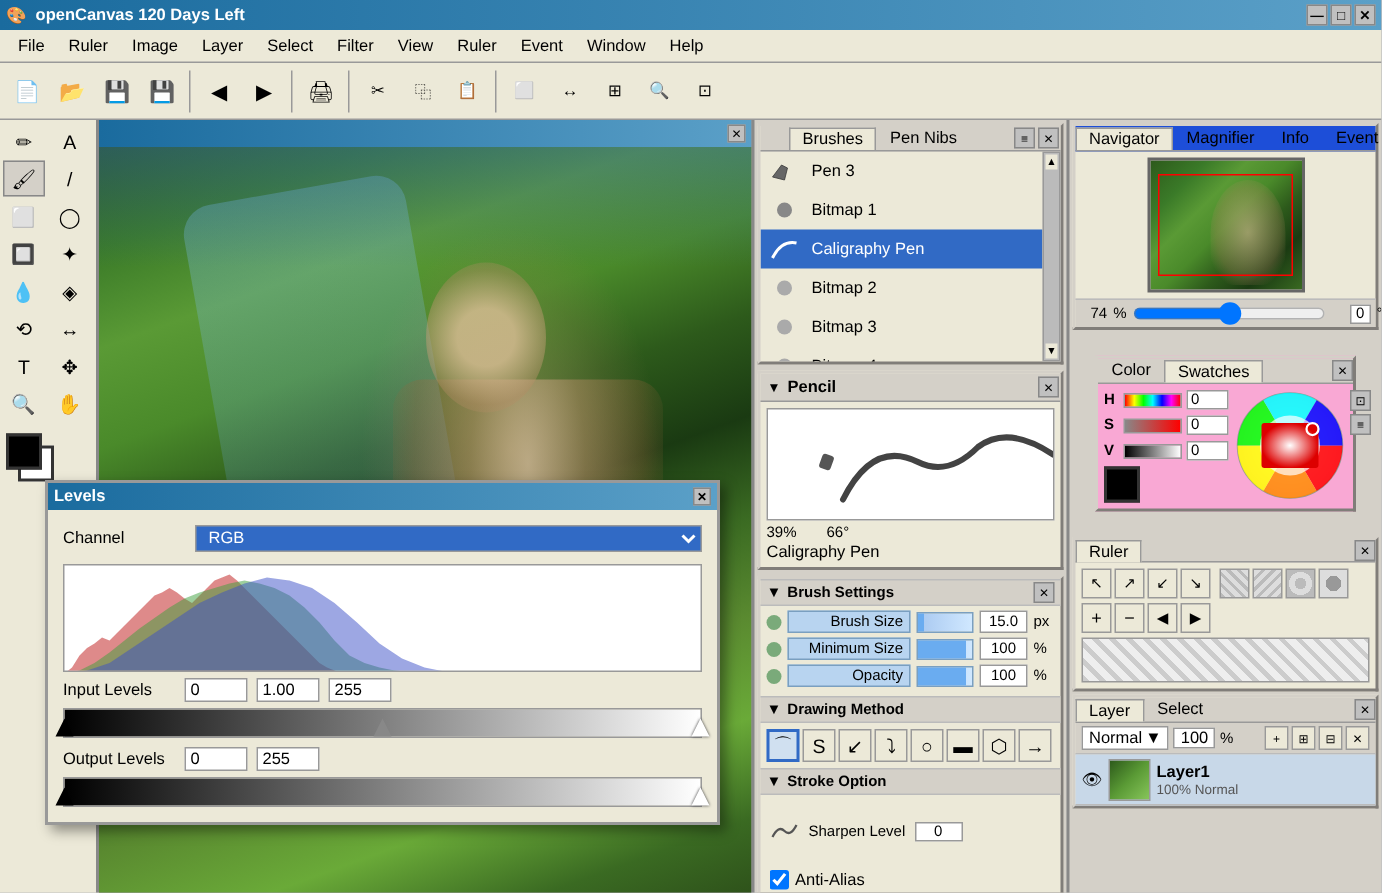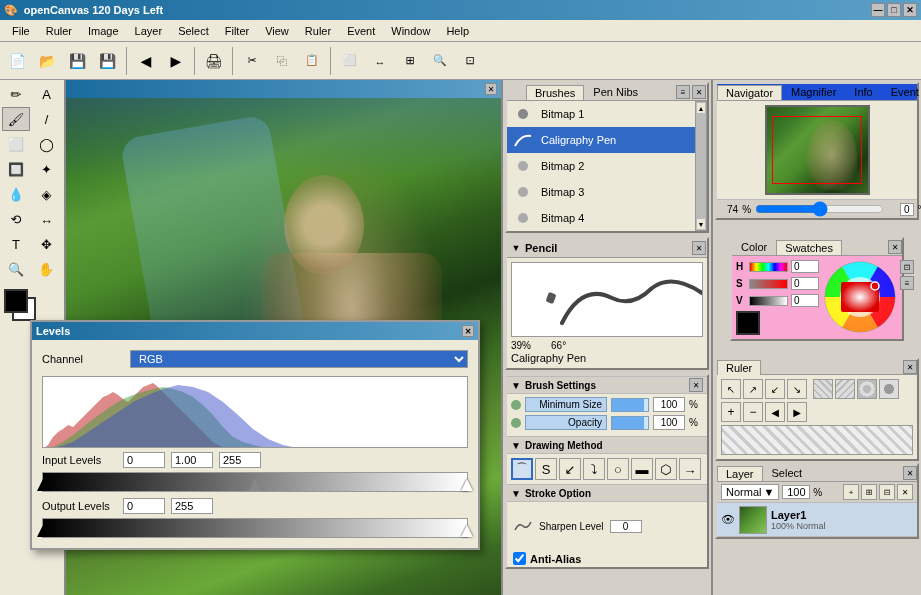--- a/index.html
+++ b/index.html
@@ -156,20 +156,28 @@
         <div style="margin-left:auto;display:flex;gap:2px;padding:1px;">
           <div style="width:14px;height:14px;background:#c0c0c0;border:1px solid #888;display:flex;align-items:center;justify-content:center;font-size:8px;cursor:pointer;">≡</div>
           <div style="width:14px;height:14px;background:#c0c0c0;border:1px solid #888;display:flex;align-items:center;justify-content:center;font-size:8px;cursor:pointer;">✕</div>
         </div>
       </div>
       <div style="position:relative;">
         <div style="overflow-y:hidden;max-height:140px;padding-right:12px;">
           <div class="brush-item">
             <div class="brush-icon">
                 <svg width="20" height="16">
+                  <path d="M2,12 L8,4 L12,6 L10,14z" fill="#666" stroke="#333" stroke-width="0.5"></path>
+                </svg>
+              </div>
+            <span class="brush-name">Pen 3</span>
+          </div>
+          <div class="brush-item">
+            <div class="brush-icon">
+                <svg width="20" height="16">
                   <circle cx="10" cy="8" r="5" fill="#888"></circle>
                 </svg>
               </div>
             <span class="brush-name">Bitmap 1</span>
           </div>
           <div class="brush-item selected">
             <div class="brush-icon">
                 <svg width="20" height="16">
                   <path d="M2,14 Q8,2 18,4" stroke="white" stroke-width="2" fill="none"></path>
                 </svg>
@@ -238,20 +246,29 @@
     <div style="background:#ece9d8;border:2px outset #d4d0c8;margin:2px;flex-shrink:0;">
       <div class="section-header">
         <span class="section-chevron">▼</span>
         <span class="section-title">Brush Settings</span>
         <div style="margin-left:auto;display:flex;gap:2px;">
           <div style="width:14px;height:14px;background:#c0c0c0;border:1px solid #888;display:flex;align-items:center;justify-content:center;font-size:8px;cursor:pointer;">✕</div>
         </div>
       </div>
       <div style="padding:3px 4px;">
 
+        <div class="setting-row">
+          <div class="setting-dot" style="background:#7aaa7a;"></div>
+          <div style="width:82px;font-size:10px;text-align:right;background:#b8d4f0;border:1px solid #7a9fc0;padding:1px 4px;cursor:default;">Brush Size</div>
+          <div style="flex:1;height:14px;background:linear-gradient(to right,#a8c8f0,#d0e8ff);border:1px solid #7a9fc0;position:relative;">
+            <div style="width:12%;height:100%;background:#6aacf0;"></div>
+          </div>
+          <div style="width:32px;font-size:10px;text-align:center;border:1px solid #999;background:white;padding:1px;">15.0</div>
+          <span style="width:14px;font-size:10px;">px</span>
+        </div>
 
         <div class="setting-row">
           <div class="setting-dot" style="background:#7aaa7a;"></div>
           <div style="width:82px;font-size:10px;text-align:right;background:#b8d4f0;border:1px solid #7a9fc0;padding:1px 4px;cursor:default;">Minimum Size</div>
           <div style="flex:1;height:14px;background:linear-gradient(to right,#a8c8f0,#d0e8ff);border:1px solid #7a9fc0;position:relative;">
             <div style="width:90%;height:100%;background:#6aacf0;"></div>
           </div>
           <div style="width:32px;font-size:10px;text-align:center;border:1px solid #999;background:white;padding:1px;">100</div>
           <span style="width:14px;font-size:10px;">%</span>
         </div>
@@ -288,21 +305,21 @@
       </div>
       <div style="display:flex;align-items:center;padding:16px 6px;gap:6px;">
         <svg width="20" height="16">
             <path d="M2,12 Q6,4 10,8 Q14,12 18,4" stroke="#555" stroke-width="1.5" fill="none"></path>
           </svg>
         <span style="font-size:10px;">Sharpen Level</span>
         <input type="text" style="width: 32px; font-size: 10px; border: 1px solid rgb(153, 153, 153); background: white; text-align: center;" value="0">
       </div>
       <div style="display:flex;align-items:center;padding:2px 6px;gap:4px;">
         <input type="checkbox" checked="" style="">
-        <span style="font-size:11px;font-weight:bold;">Anti-Alias</span>
+        <span style="font-size:11px;">Anti-Alias</span>
       </div>
     </div>
 
   </div>
 
   <div class="right-side">
 
     <div style="background:#ece9d8;border:2px outset #d4d0c8;margin:2px;">
       <div style="display:flex;align-items:center;border-bottom:1px solid #999;background:#1d4ed8;">
         <div class="panel-tab active">Navigator</div>

